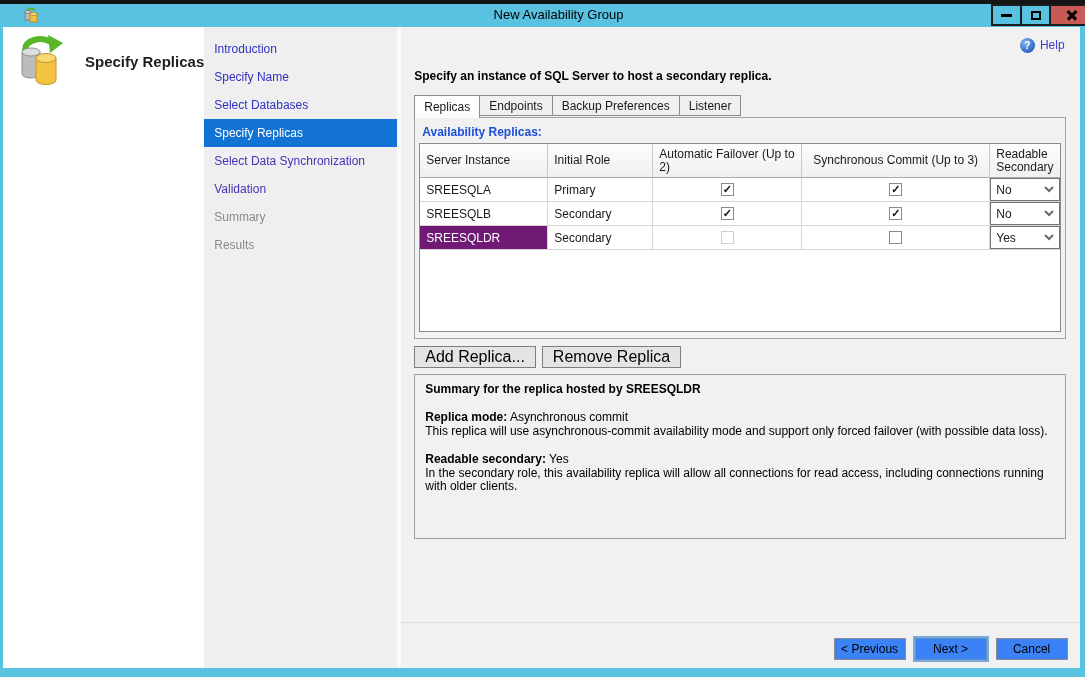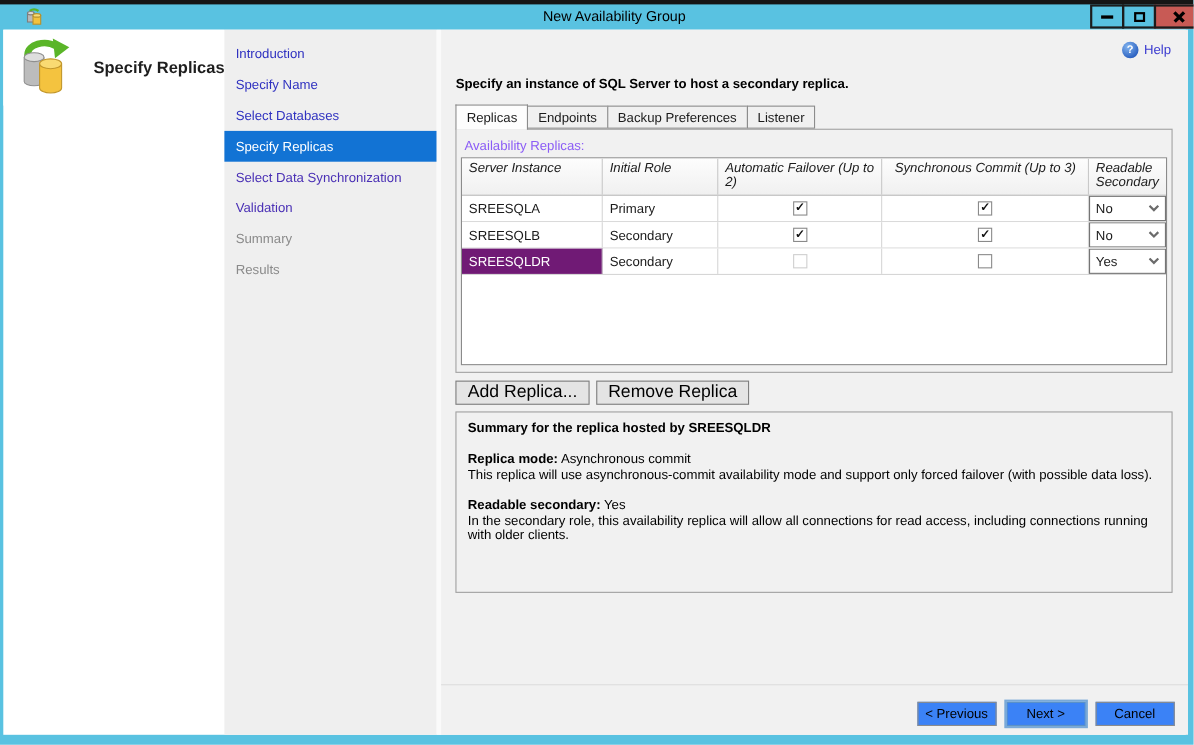--- a/index.html
+++ b/index.html
@@ -60,36 +60,36 @@
   .help-icon {
     width: 15px; height: 15px; border-radius: 50%;
     background: radial-gradient(circle at 35% 30%, #82b4ef, #2a60c0 75%);
     color: #fff; font-size: 10px; font-weight: bold;
     display: flex; align-items: center; justify-content: center;
   }
   .help-label { color: #3b3bd0; cursor: pointer; }
   .instruction { font-weight: bold; color: #000; margin: 16px 0 0 13px; flex: none; }
 
   
-  .tabs { display: flex; align-items: flex-end; margin: 12px 4px 0 13px; position: relative; z-index: 2; flex: none; }
+  .tabs { display: flex; margin: 12px 4px 0 13px; position: relative; z-index: 2; flex: none; }
   .tab {
     height: 21px; padding: 0 9px; display: flex; align-items: center;
     background: #f0f0f0; border: 1px solid #8c8c8c; margin-left: -1px; cursor: pointer;
   }
   .tab:first-child { margin-left: 0; }
   .tab.active { background: #fdfdfd; height: 23px; margin-bottom: -1px; z-index: 3; border-bottom: none; }
 
   .tab-panel {
     margin: 0 14px 0 13px; border: 1px solid #a2a2a2; background: #f1f1f1;
     height: 222px; padding: 4px 4px; position: relative; z-index: 1; flex: none;
   }
-  .replicas-label { padding: 3px 0 4px 3px; color: #8b5cf6; }
+  .replicas-label { padding: 3px 0 4px 3px; color: #1d4ed8; font-weight: bold; }
   .grid { border: 1px solid #8b8b8b; background: #fff; height: 189px; display: flex; flex-direction: column; overflow: hidden; }
   .g-head { display: flex; height: 34px; background: linear-gradient(#fdfdfd, #f0f0f0); border-bottom: 1px solid #ababab; flex: none; }
-  .g-hcell { border-right: 1px solid #c9c9c9; padding: 2px 6px; display: flex; align-items: flex-start; line-height: 13px; font-style: italic; }
+  .g-hcell { border-right: 1px solid #c9c9c9; padding: 2px 6px; display: flex; align-items: center; line-height: 13px; }
   .g-row { display: flex; height: 24px; border-bottom: 1px solid #d6d6d6; flex: none; background: #fff; }
   .g-cell { border-right: 1px solid #d6d6d6; display: flex; align-items: center; padding: 0 6px; overflow: hidden; }
   .c1 { width: 128px; flex: none; }
   .c2 { width: 105px; flex: none; }
   .c3 { width: 149px; flex: none; justify-content: center; }
   .c4 { width: 188px; flex: none; justify-content: center; }
   .c5 { flex: 1; padding: 0; border-right: none; }
   .g-cell.selected { background: #701a75; color: #fff; }
 
   .checkbox {

